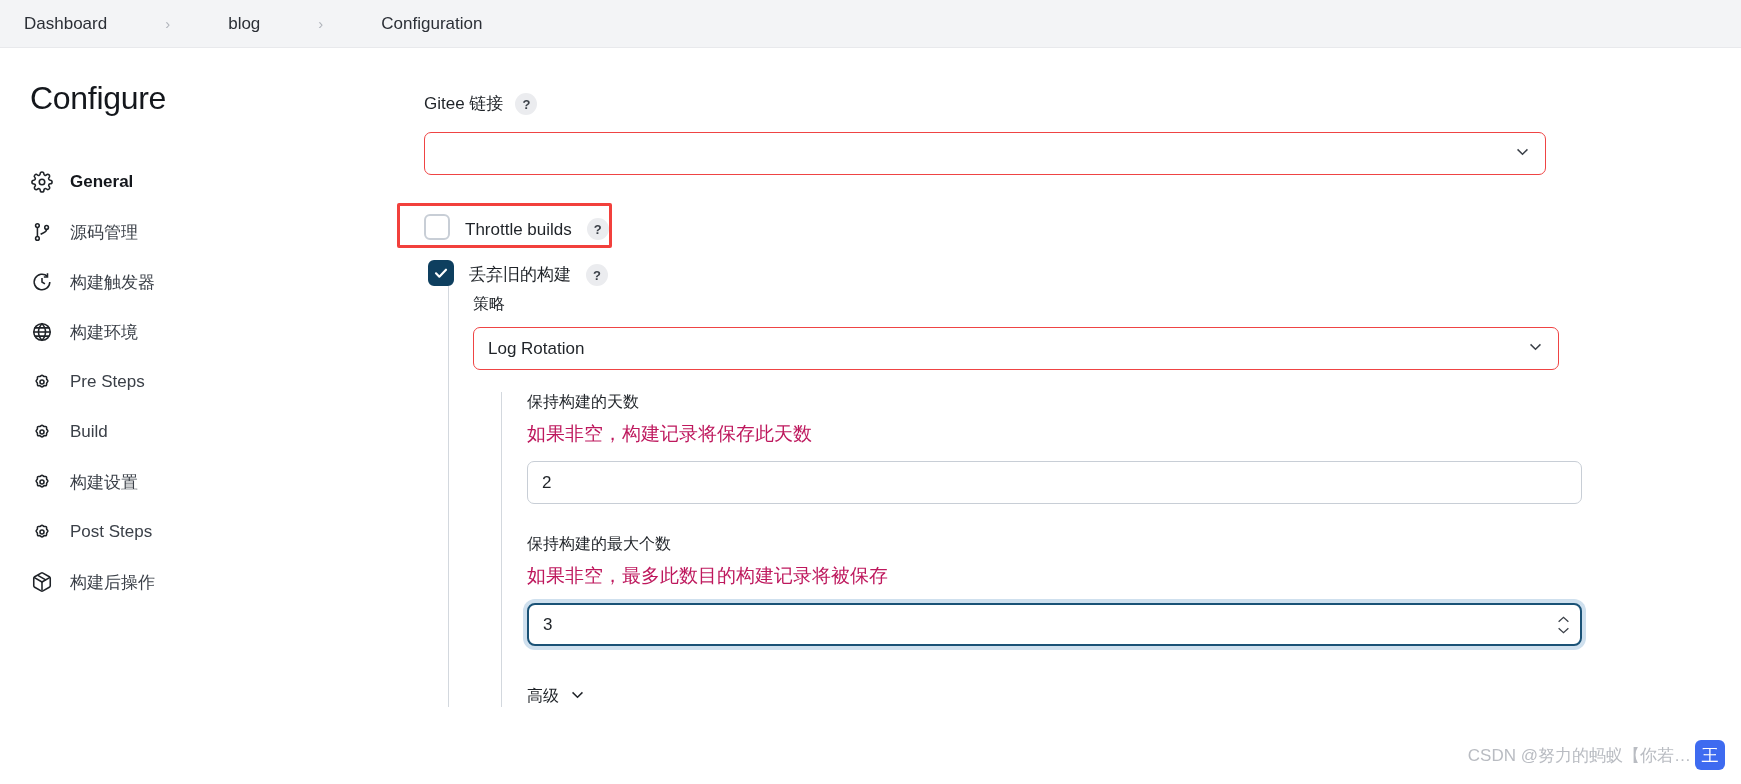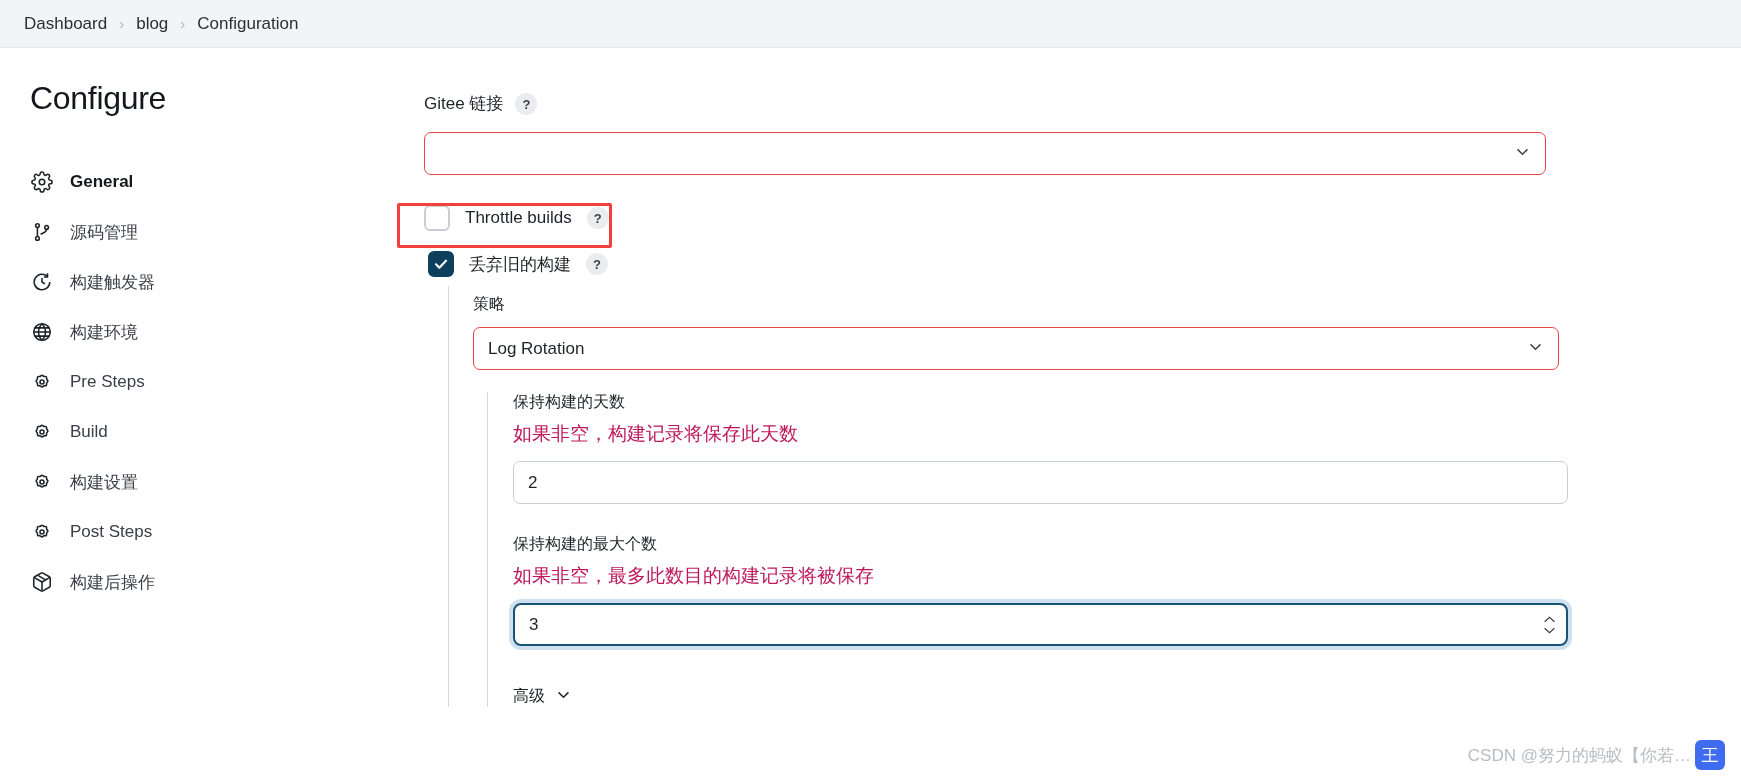--- a/index.html
+++ b/index.html
@@ -16,20 +16,21 @@
   
   #breadcrumb-bar {
     height: 48px;
     background: #f3f4f6;
     border-bottom: 1px solid #e8e9ec;
     display: flex;
     align-items: center;
     padding-left: 14px;
     font-size: 17px;
     color: #2b2f36;
+    gap: 46px;
   }
   #breadcrumb-bar .crumb { padding: 0 10px; cursor: pointer; }
   #breadcrumb-bar .sep {
     color: #b0b4bb;
     font-size: 15px;
     padding: 0 2px;
     line-height: 1;
   }
 
   
@@ -146,21 +147,21 @@
     transform: translateY(-50%);
     display: flex; flex-direction: column;
     gap: 2px;
     color: #3b4048;
     cursor: pointer;
   }
 
   
   .cb-row {
     display: flex;
-    align-items: center;
+    align-items: flex-end;
     gap: 15px;
     height: 44px;
   }
   .cb {
     width: 26px; height: 26px;
     border-radius: 6px;
     border: 2px solid #c8ced6;
     background: #fff;
     flex: 0 0 26px;
     cursor: pointer;
@@ -387,21 +388,21 @@
 
       <div class="select-box" style="margin-top:12px; width:1086px;">
         <span>Log Rotation</span>
         <span class="chevron">
           <svg width="17" height="17" viewBox="0 0 24 24" fill="none" stroke="currentColor" stroke-width="2">
               <path d="M5 9l7 7 7-7"></path>
             </svg>
         </span>
       </div>
 
-      <div class="indent-guide" style="margin-left:14px; padding-left:25px; margin-top:22px;">
+      <div class="indent-guide" style="margin-left:28px; padding-left:25px; margin-top:22px;">
 
         <div class="sub-label">保持构建的天数</div>
         <div class="hint-text">如果非空，构建记录将保存此天数</div>
         <div class="num-wrap" style="margin-top:14px; width:1055px;">
           <input class="text-input" type="text" value="2" style="">
         </div>
 
         <div class="sub-label" style="margin-top:30px;">保持构建的最大个数</div>
         <div class="hint-text">如果非空，最多此数目的构建记录将被保存</div>
         <div class="num-wrap focused" style="margin-top:14px; width:1055px;">

